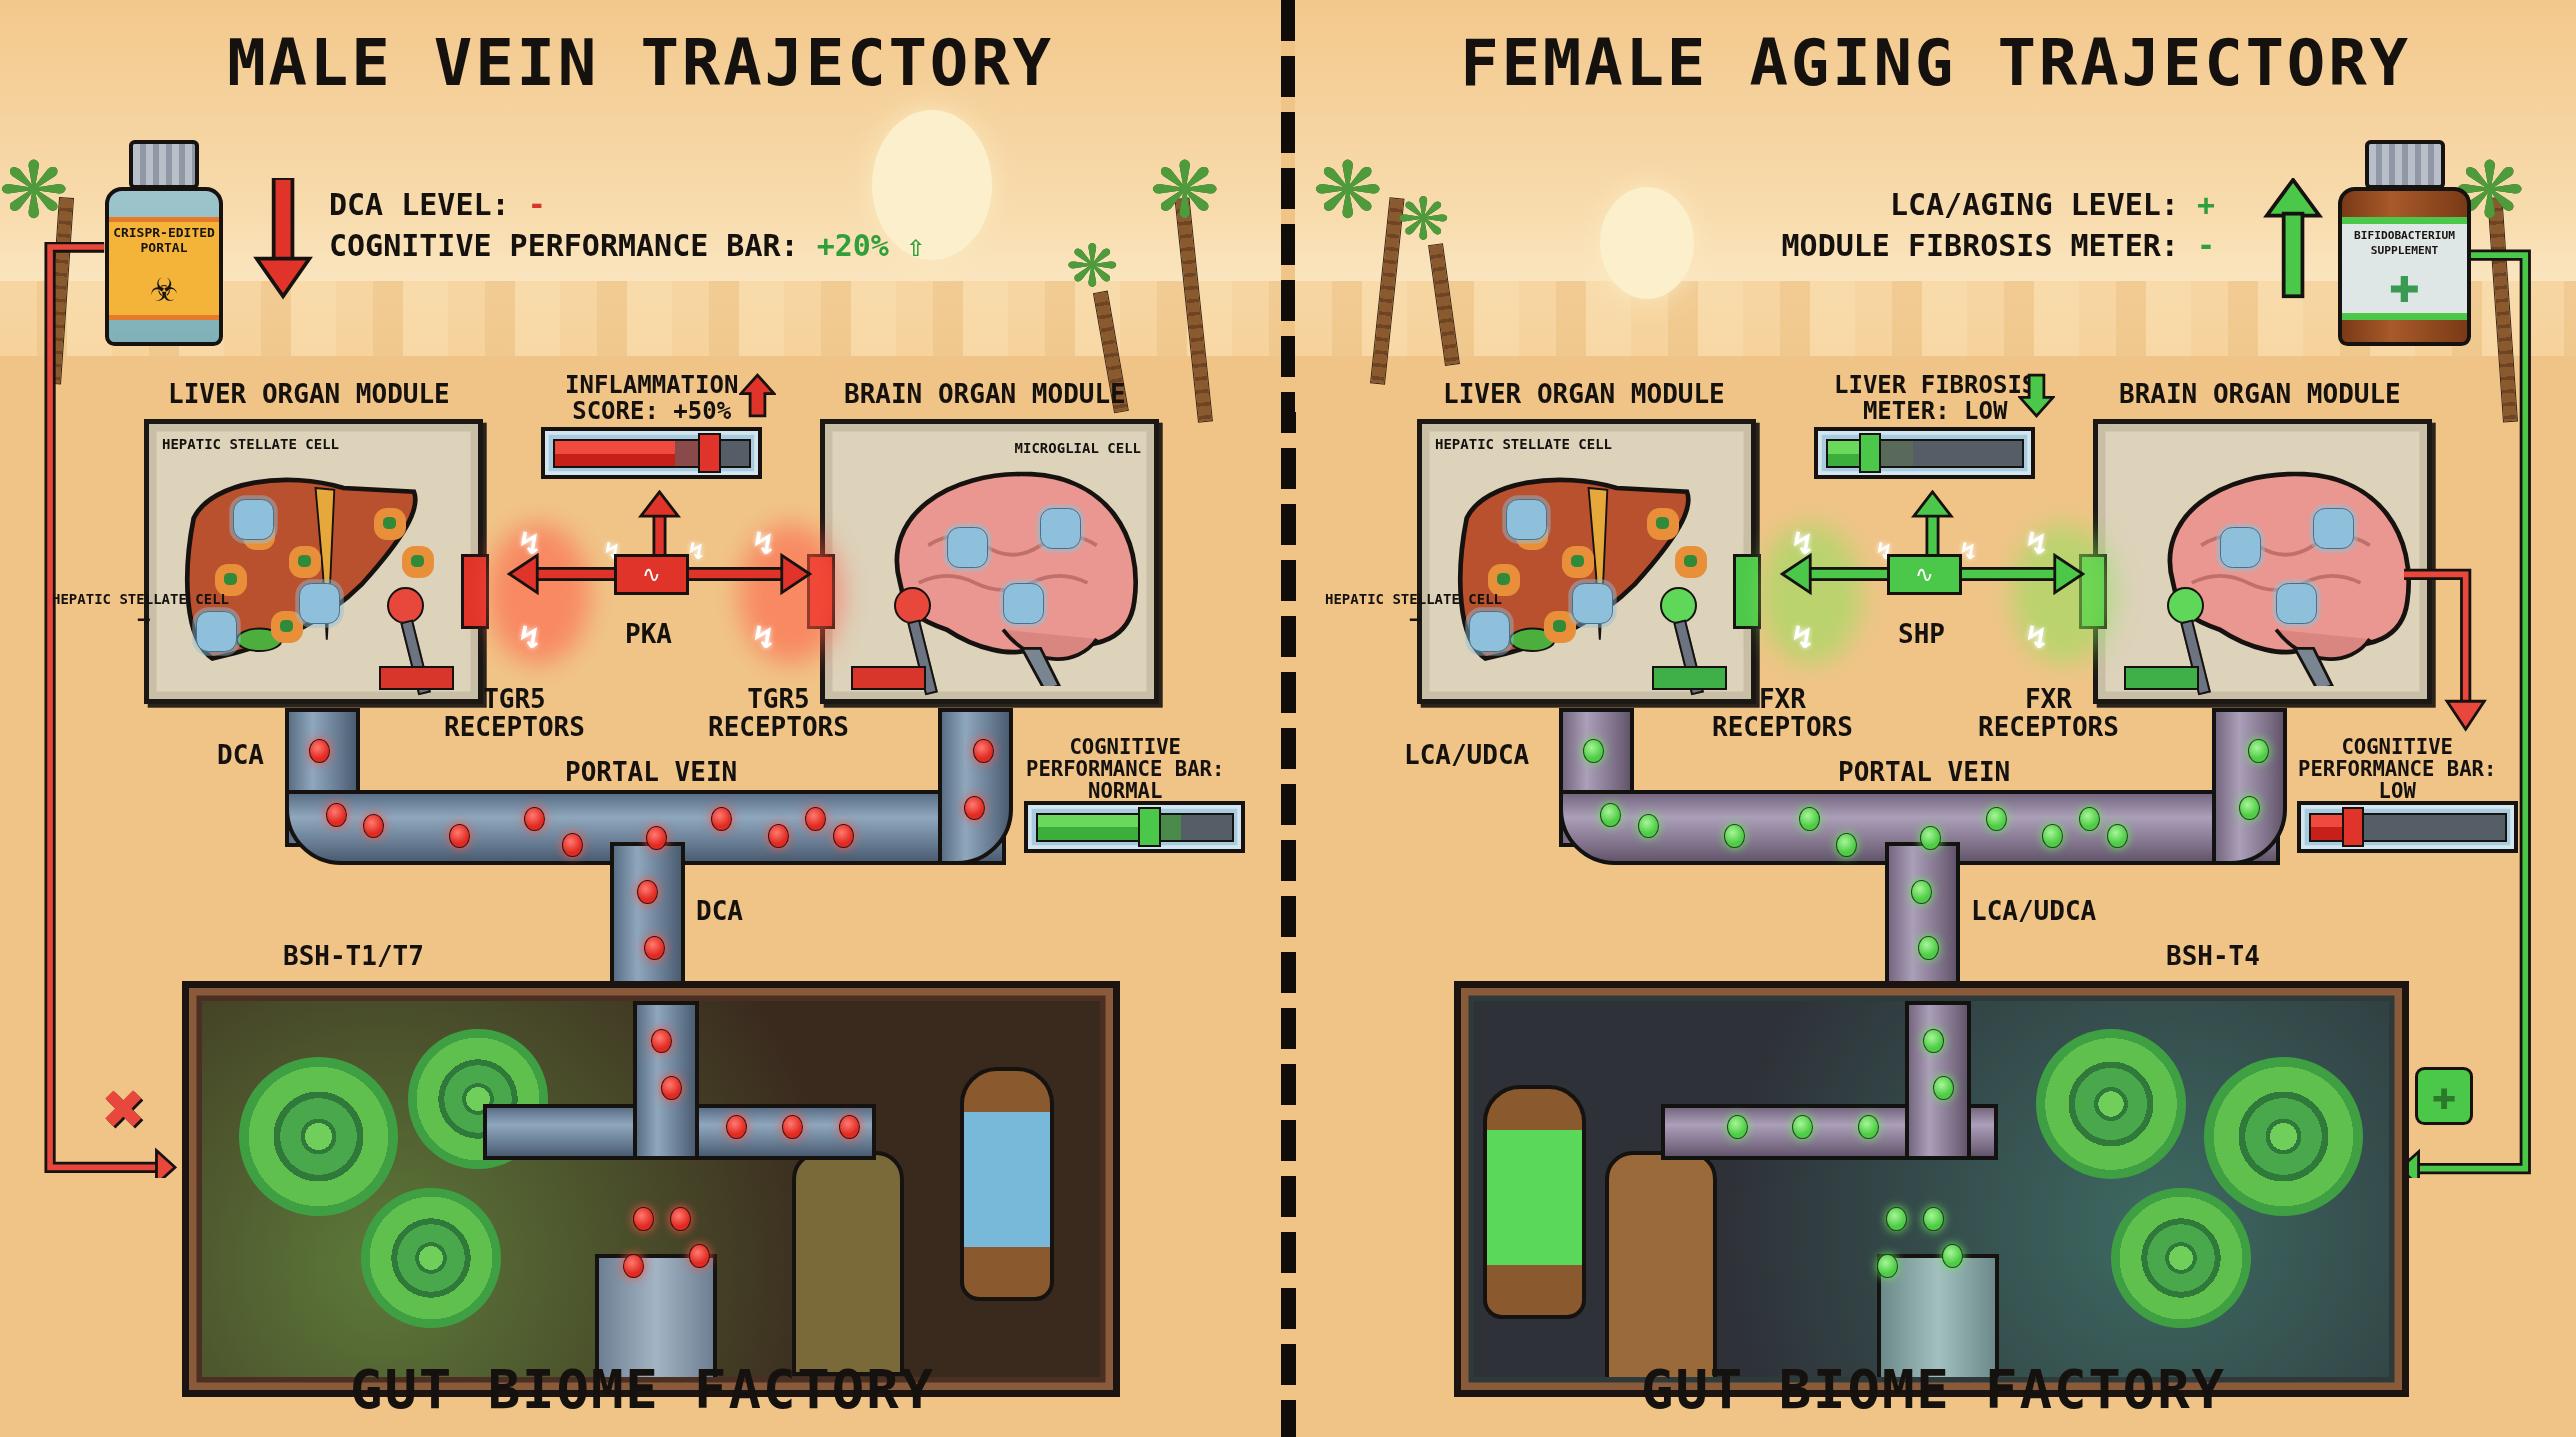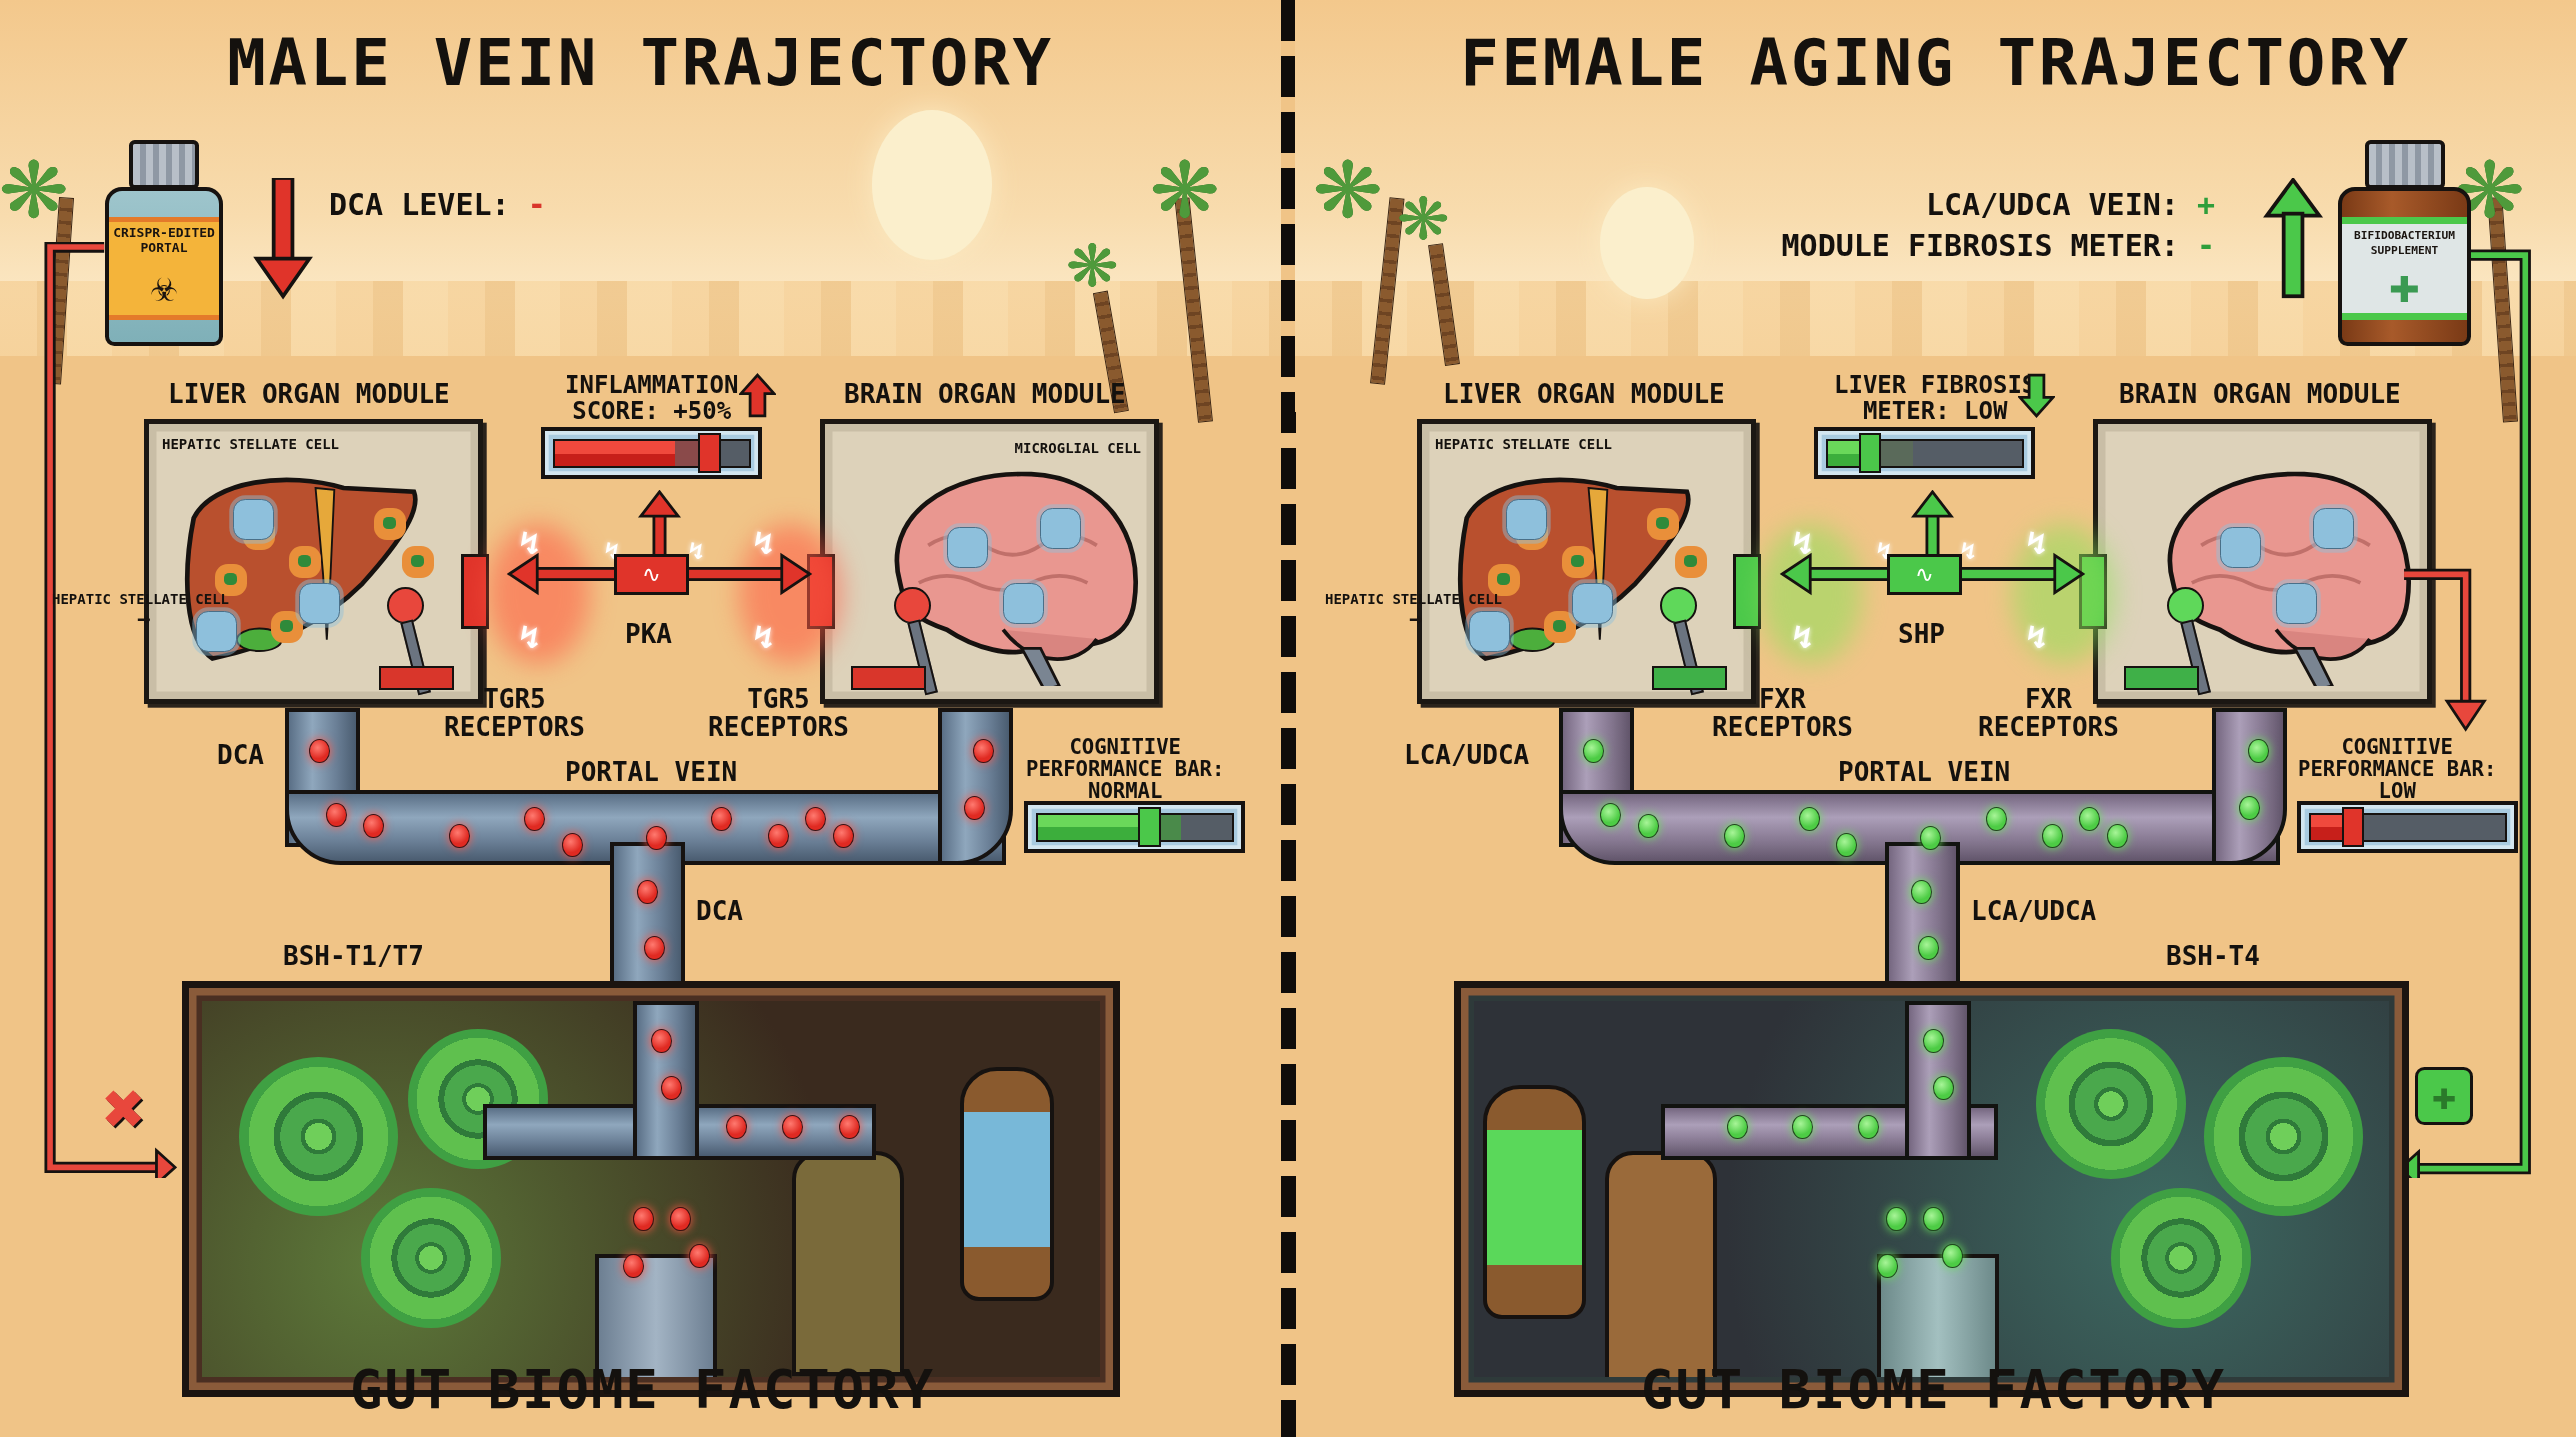--- a/index.html
+++ b/index.html
@@ -134,20 +134,25 @@
   </div>
 
   <svg class="big-arrow" style="left:251px;top:178px;" width="66" height="122" viewBox="0 0 70 130">
     <rect x="24" y="0" width="20" height="90" fill="#e0342a" stroke="#161210" stroke-width="4"></rect>
     <polygon points="6,86 62,86 34,126" fill="#e0342a" stroke="#161210" stroke-width="4"></polygon>
   </svg>
 
   <div class="stat-line" style="left:329px;top:187px;">
     <span>DCA LEVEL:</span>
     <span class="neg">-</span>
+  </div>
+  <div class="stat-line" style="left:329px;top:228px;">
+    <span>COGNITIVE PERFORMANCE BAR:</span>
+    <span class="pos">+20%</span>
+    <span class="pos">⇧</span>
   </div>
 
   <svg style="position:absolute;left:37px;top:242px;" width="140" height="936" viewBox="0 0 150 1000">
     <polyline points="72,4 14,4 14,990 130,990" fill="none" stroke="#161210" stroke-width="12"></polyline>
     <polyline points="72,4 14,4 14,990 130,990" fill="none" stroke="#e8473c" stroke-width="6"></polyline>
     <polygon points="128,972 148,990 128,1008" fill="#e8473c" stroke="#161210" stroke-width="3"></polygon>
   </svg>
   <div style="position:absolute;left:103px;top:1067px;font-size:71px;font-weight:bold;color:#e8473c;text-shadow:1.9px 1.9px 0 #161210;">✖</div>
 
   <div class="label md" style="left:168px;top:380px;">LIVER ORGAN MODULE</div>
@@ -322,21 +327,21 @@
     <div class="fronds" style="left:0px;top:-19px;font-size:84px;">❋</div>
   </div>
   <div class="palm" style="left:1161px;top:131px;">
     <div class="trunk" style="left:47px;top:66px;height:225px;transform:rotate(-4deg);"></div>
     <div class="fronds" style="left:0px;top:-9.4px;">❋</div>
   </div>
 
   <div class="title">FEMALE AGING TRAJECTORY</div>
 
   <div class="stat-line" style="right:361px;top:187px;">
-    <span>LCA/UDCA VEIN:</span>
+    <span>LCA/AGING LEVEL:</span>
     <span class="pos">+</span>
   </div>
   <div class="stat-line" style="right:361px;top:228px;">
     <span>MODULE FIBROSIS METER:</span>
     <span class="pos">-</span>
   </div>
   <svg class="big-arrow" style="left:966px;top:178px;" width="66" height="122" viewBox="0 0 70 130">
     <polygon points="6,40 62,40 34,2" fill="#4bc84a" stroke="#161210" stroke-width="4"></polygon>
     <rect x="24" y="38" width="20" height="88" fill="#4bc84a" stroke="#161210" stroke-width="4"></rect>
   </svg>

